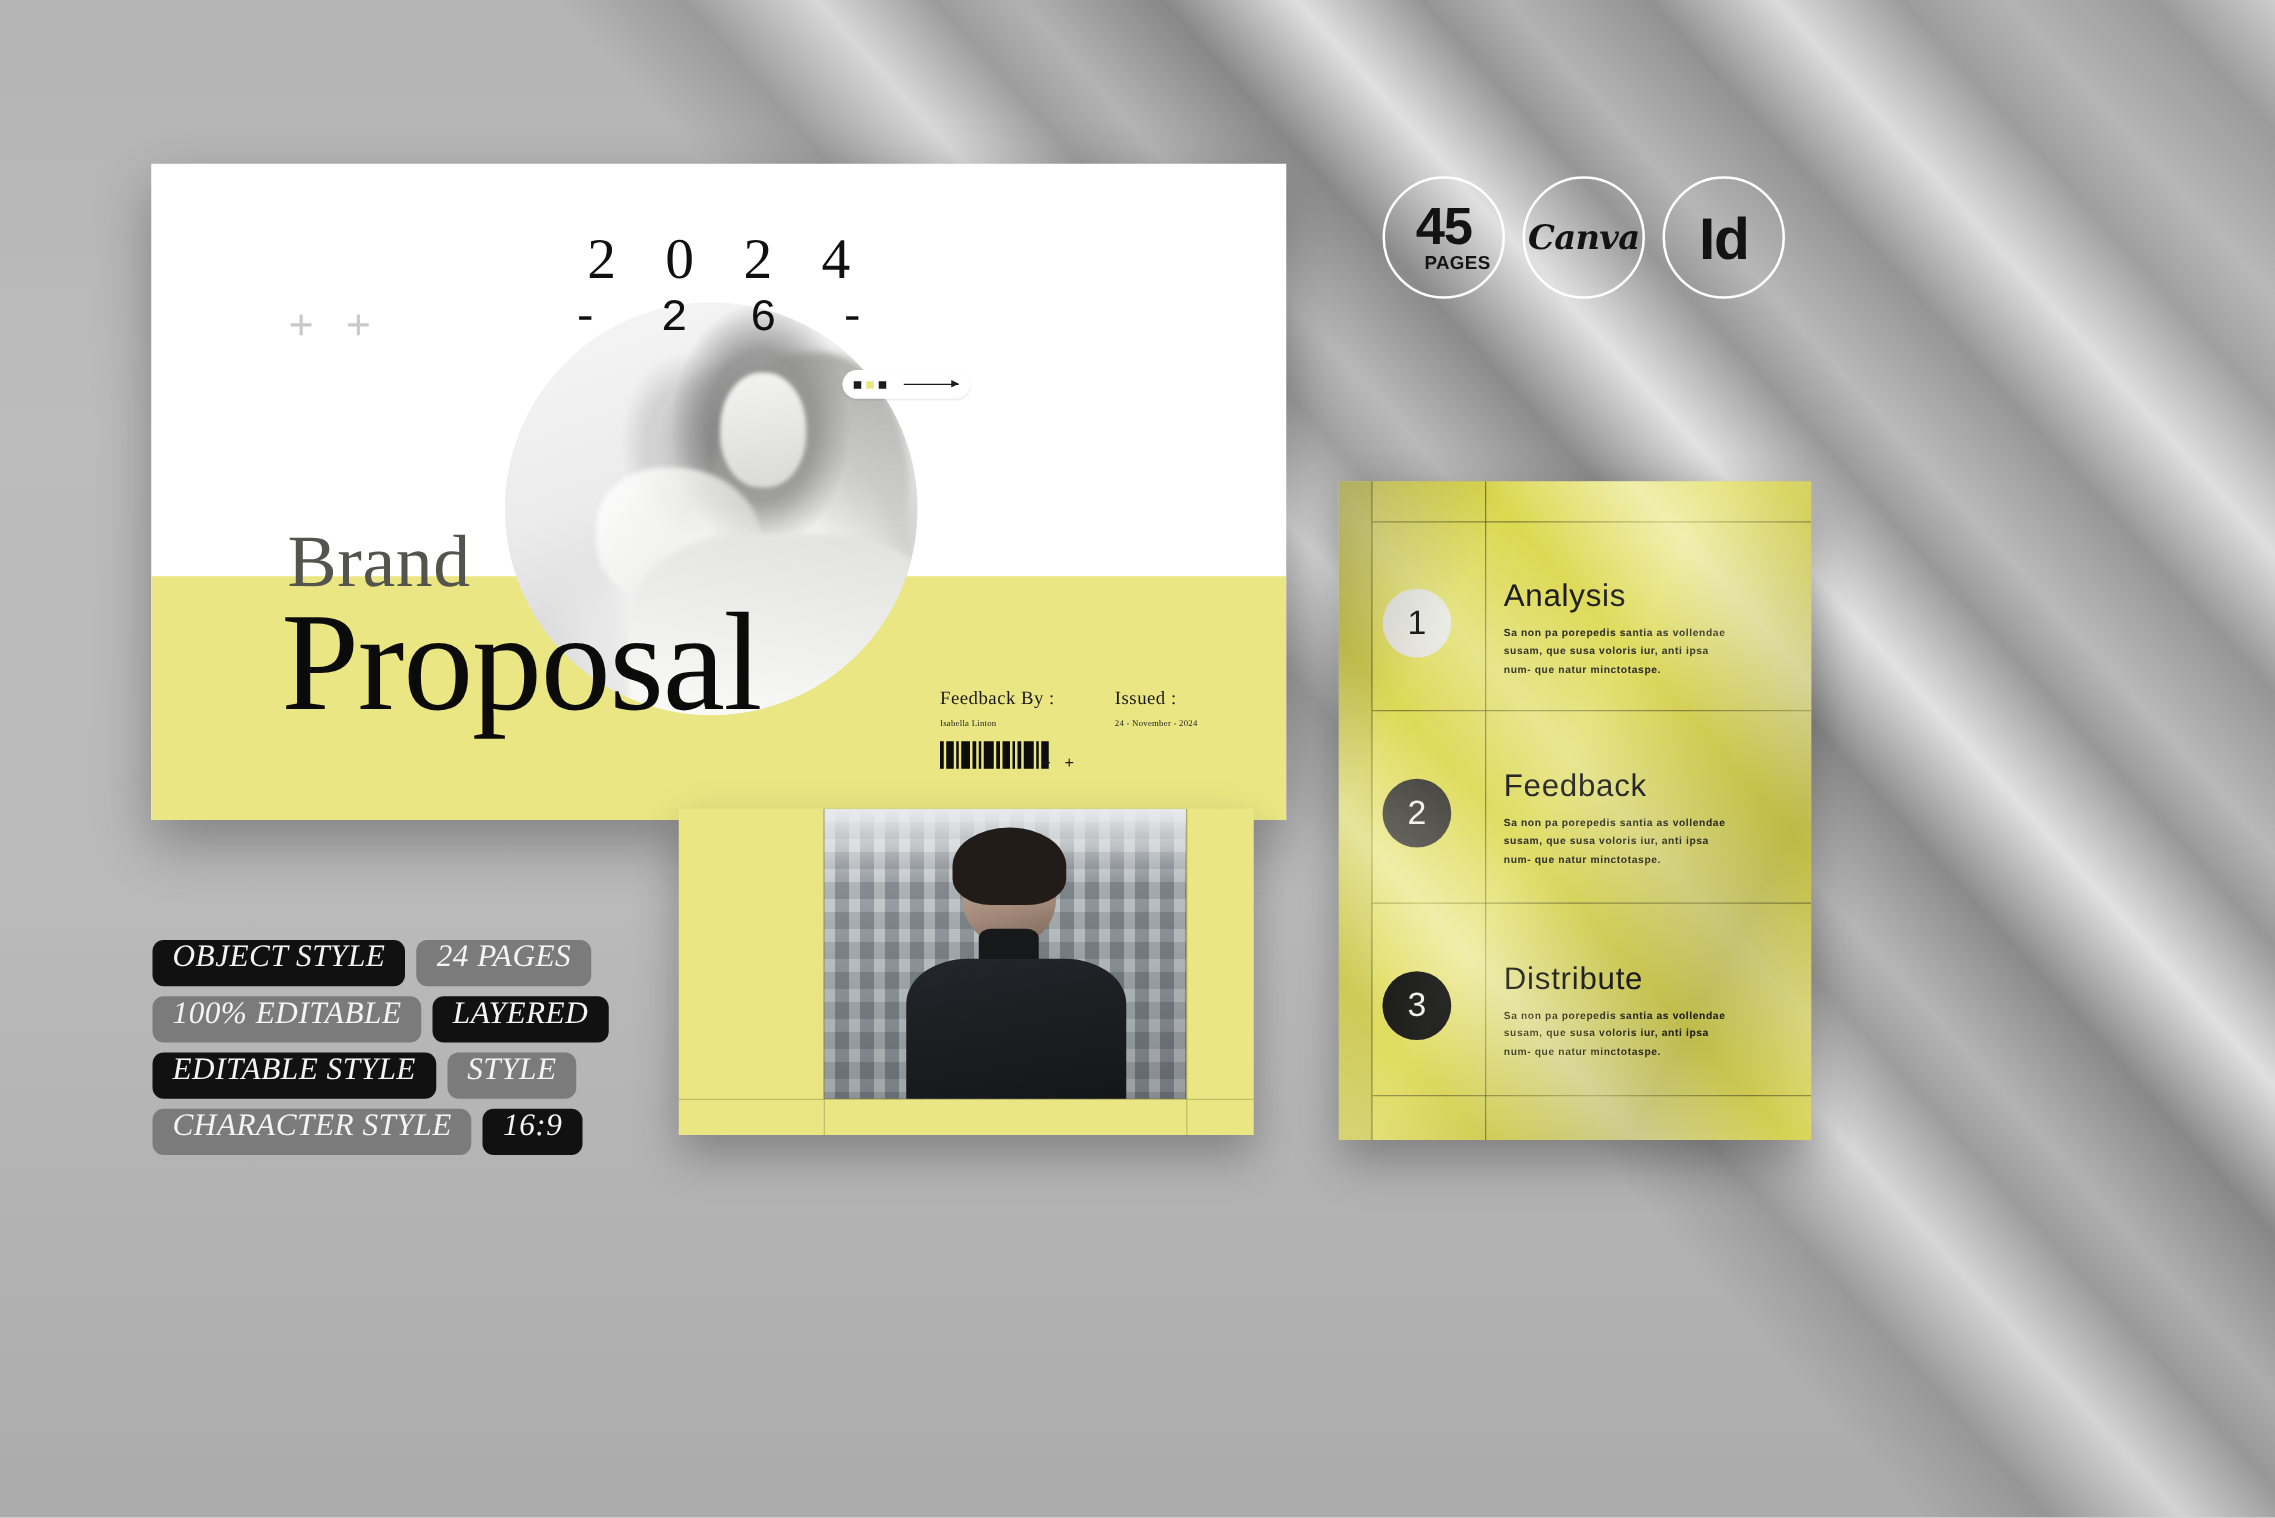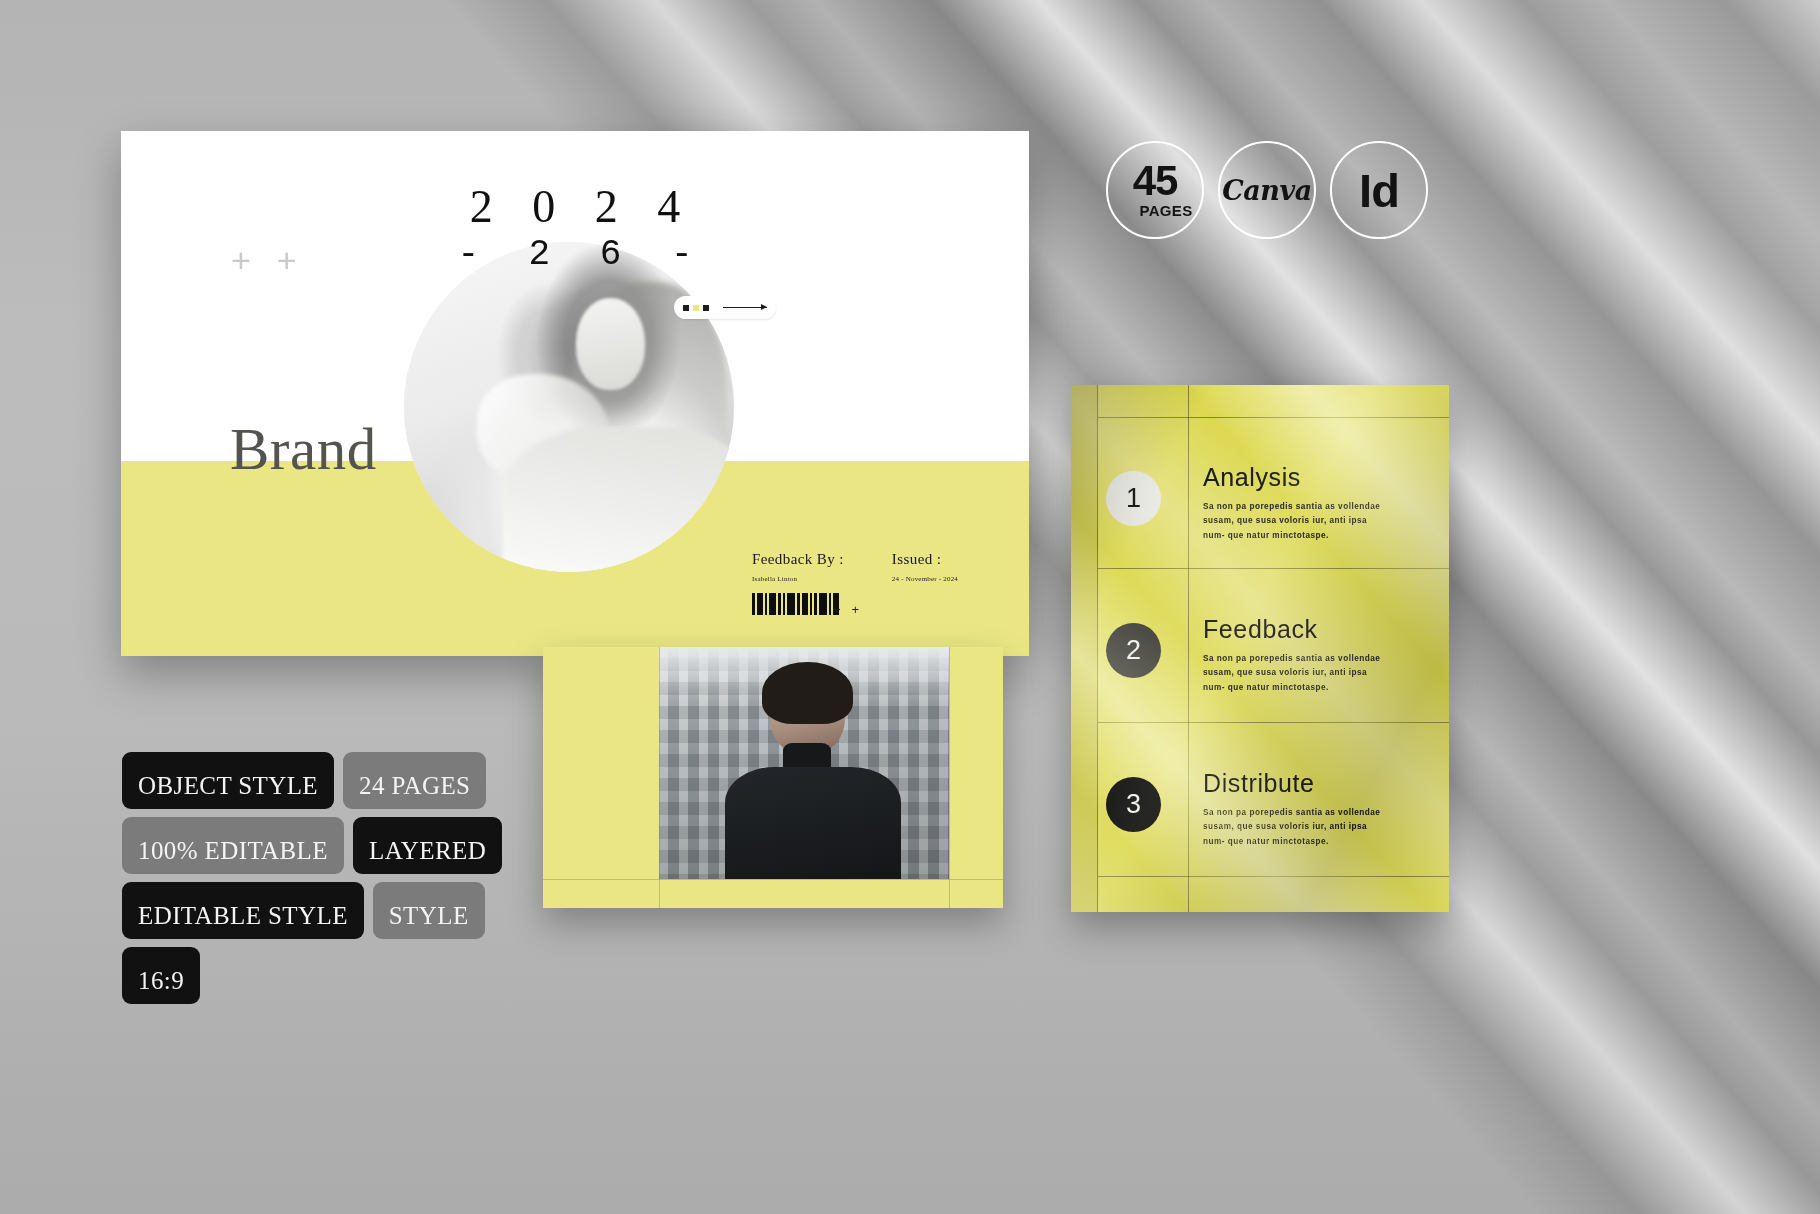--- a/index.html
+++ b/index.html
@@ -228,27 +228,28 @@
   }
 
   
   #features {
     position: absolute; left: 122px; top: 752px;
     display: flex; flex-direction: column; gap: 8px;
   }
   #features .frow { display: flex; gap: 9px; }
   #features .chip {
     border-radius: 9px;
-    padding: 20px 16px 9px;
+    padding: 0 16px 9px;
     font-family: "Liberation Serif", serif;
     font-size: 25px;
     color: #f4f4f4;
     letter-spacing: 0.4px;
     white-space: nowrap;
     line-height: 1.12;
+    font-style: italic;
   }
   #features .chip.dark  { background: #111111; }
   #features .chip.grey  { background: #7b7b7b; }
 
   
   #photoslide {
     position: absolute;
     left: 543px; top: 647px;
     width: 460px; height: 261px;
     background: #e9e683;
@@ -412,20 +413,21 @@
     </div>
 
     <div class="pill">
       <span class="sq"></span>
       <span class="sq accent"></span>
       <span class="sq"></span>
       <span class="arrow"></span>
     </div>
 
     <div class="title-brand">Brand</div>
+    <div class="title-proposal">Proposal</div>
 
     <div class="meta">
       <div>
         <div class="lbl">Feedback By :</div>
         <div class="val">Isabella Linton</div>
       </div>
       <div>
         <div class="lbl">Issued :</div>
         <div class="val">24 - November - 2024</div>
       </div>
@@ -474,20 +476,21 @@
     </div>
     <div class="frow">
       <span class="chip grey">100% EDITABLE</span>
       <span class="chip dark">LAYERED</span>
     </div>
     <div class="frow">
       <span class="chip dark">EDITABLE STYLE</span>
       <span class="chip grey">STYLE</span>
     </div>
     <div class="frow">
+      <span class="chip grey">CHARACTER STYLE</span>
       <span class="chip dark">16:9</span>
     </div>
   </div>
 
   <div id="photoslide">
     <div class="img">
       <div class="bldg"></div>
       <div class="sky"></div>
       <div class="person">
         <div class="head"></div>

